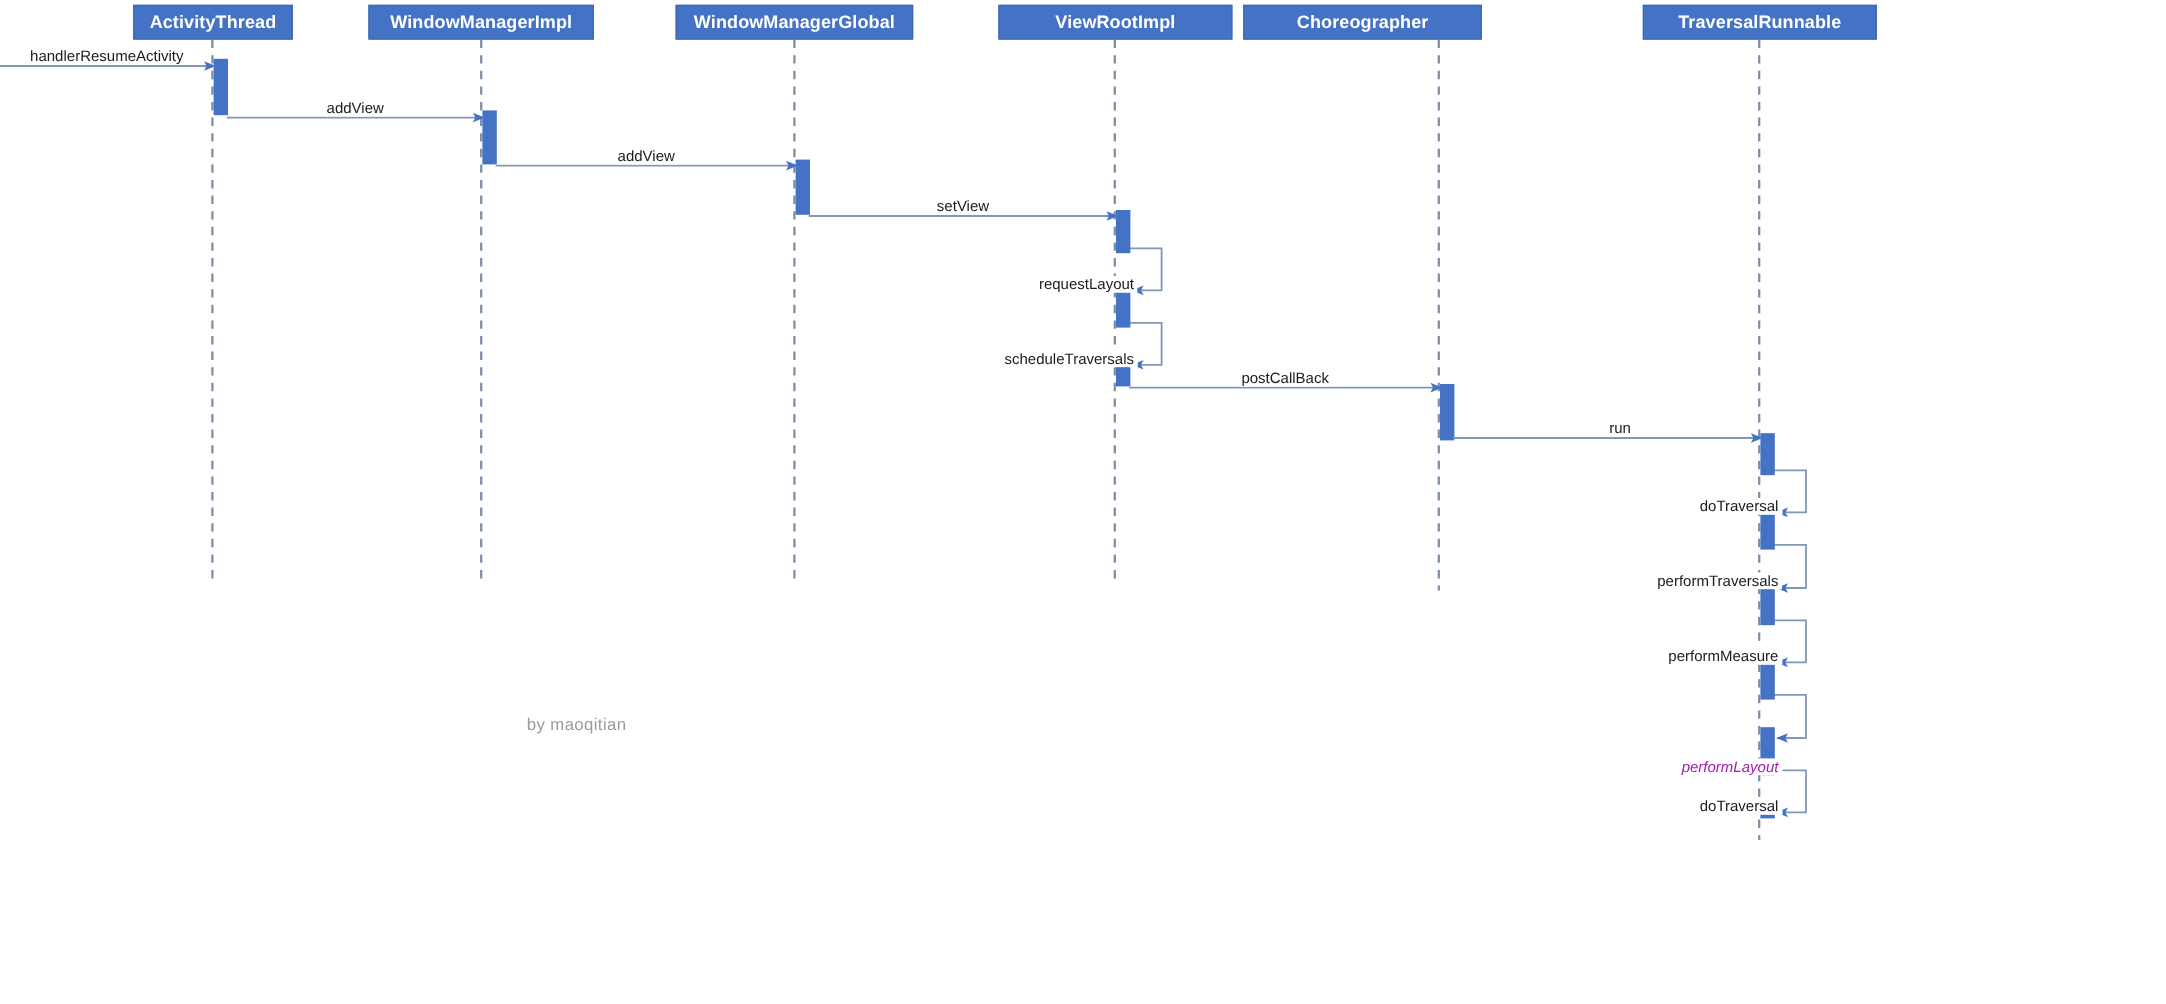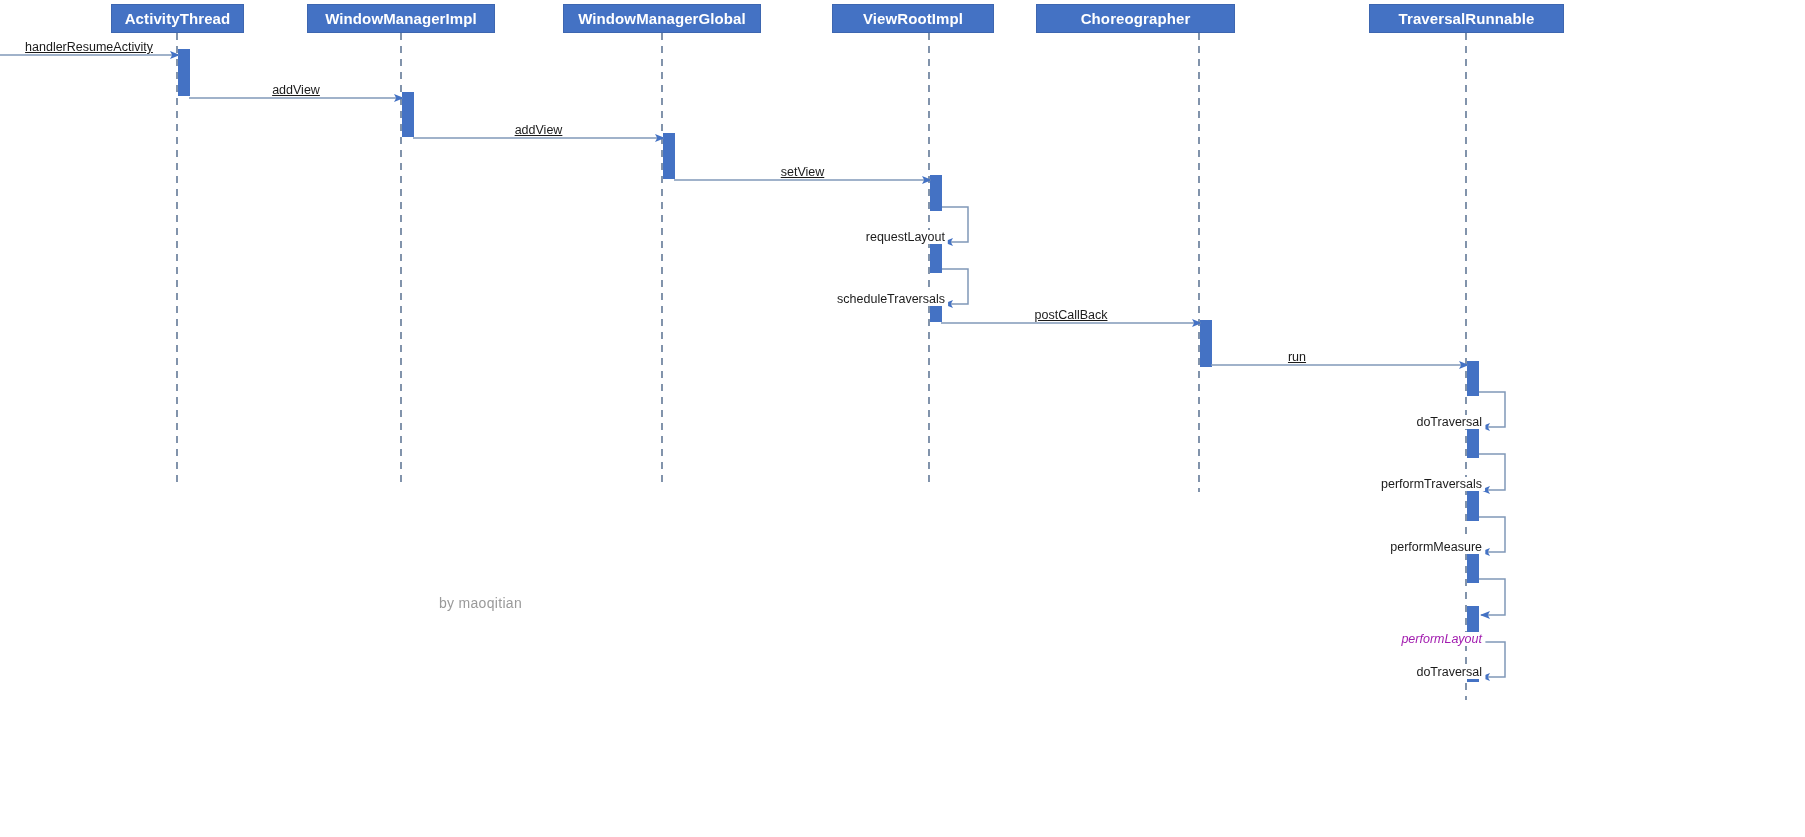--- a/index.html
+++ b/index.html
@@ -47,21 +47,20 @@
     font-size: 12.5px;
     color: #1b1b1b;
     white-space: nowrap;
     line-height: 14px;
     background: #ffffff;
     padding: 0 3px;
   }
   .msg-label.center {
     transform: translateX(-50%);
     text-align: center;
-    text-decoration: underline;
   }
   .msg-label.rightaligned {
     transform: translateX(-100%);
     text-align: right;
     margin-top: 16px;
   }
   
   .caption {
     position: absolute;
     white-space: nowrap;
@@ -131,32 +130,32 @@
         <line x1="674" y1="180" x2="931" y2="180" stroke="#8098B8" stroke-width="1.5" marker-end="url(#arrowFilled)"></line>
         <line x1="941" y1="323" x2="1201" y2="323" stroke="#8098B8" stroke-width="1.5" marker-end="url(#arrowFilled)"></line>
         <line x1="1211" y1="365" x2="1468" y2="365" stroke="#8098B8" stroke-width="1.5" marker-end="url(#arrowFilled)"></line>
       </g>
   </svg>
 
   <div id="participants-host">
       <div class="participant" style="left: 111px; top: 4px; width: 133px; --box-fill: #4472C4; border-color: rgb(61, 102, 176); color: rgb(255, 255, 255);">ActivityThread</div>
       <div class="participant" style="left: 307px; top: 4px; width: 188px; --box-fill: #4472C4; border-color: rgb(61, 102, 176); color: rgb(255, 255, 255);">WindowManagerImpl</div>
       <div class="participant" style="left: 563px; top: 4px; width: 198px; --box-fill: #4472C4; border-color: rgb(61, 102, 176); color: rgb(255, 255, 255);">WindowManagerGlobal</div>
-      <div class="participant" style="left: 832px; top: 4px; width: 162px; --box-fill: #4472C4; border-color: rgb(61, 102, 176); color: rgb(255, 255, 255);">ViewRootImpl</div>
+      <div class="participant" style="left: 832px; top: 4px; width: 195px; --box-fill: #4472C4; border-color: rgb(61, 102, 176); color: rgb(255, 255, 255);">ViewRootImpl</div>
       <div class="participant" style="left: 1036px; top: 4px; width: 199px; --box-fill: #4472C4; border-color: rgb(61, 102, 176); color: rgb(255, 255, 255);">Choreographer</div>
       <div class="participant" style="left: 1369px; top: 4px; width: 195px; --box-fill: #4472C4; border-color: rgb(61, 102, 176); color: rgb(255, 255, 255);">TraversalRunnable</div>
     </div>
 
   <div id="labels-host">
       <div class="msg-label center" style="left: 89px; top: 40px; color: rgb(27, 27, 27);">handlerResumeActivity</div>
       <div class="msg-label center" style="left: 296px; top: 83px; color: rgb(27, 27, 27);">addView</div>
       <div class="msg-label center" style="left: 538.5px; top: 123px; color: rgb(27, 27, 27);">addView</div>
       <div class="msg-label center" style="left: 802.5px; top: 165px; color: rgb(27, 27, 27);">setView</div>
       <div class="msg-label center" style="left: 1071px; top: 308px; color: rgb(27, 27, 27);">postCallBack</div>
-      <div class="msg-label center" style="left: 1297px; top: 350px; color: rgb(27, 27, 27);">run</div>
+      <div class="msg-label center" style="left: 1350px; top: 350px; color: rgb(27, 27, 27);">run</div>
       <div class="msg-label rightaligned" style="left: 948px; top: 214px; color: rgb(27, 27, 27);">requestLayout</div>
       <div class="msg-label rightaligned" style="left: 948px; top: 276px; color: rgb(27, 27, 27);">scheduleTraversals</div>
       <div class="msg-label rightaligned" style="left: 1485px; top: 399px; color: rgb(27, 27, 27);">doTraversal</div>
       <div class="msg-label rightaligned" style="left: 1485px; top: 461px; color: rgb(27, 27, 27);">performTraversals</div>
       <div class="msg-label rightaligned" style="left: 1485px; top: 524px; color: rgb(27, 27, 27);">performMeasure</div>
       <div class="msg-label rightaligned" style="left: 1485px; top: 616px; color: #a21caf; font-style: italic;">performLayout</div>
       <div class="msg-label rightaligned" style="left: 1485px; top: 649px; color: rgb(27, 27, 27);">doTraversal</div>
     </div>
 
   <div class="caption caption-by" id="caption-byline" style="left: 439px; top: 579px; color: rgb(154, 154, 154);">by  maoqitian</div>

